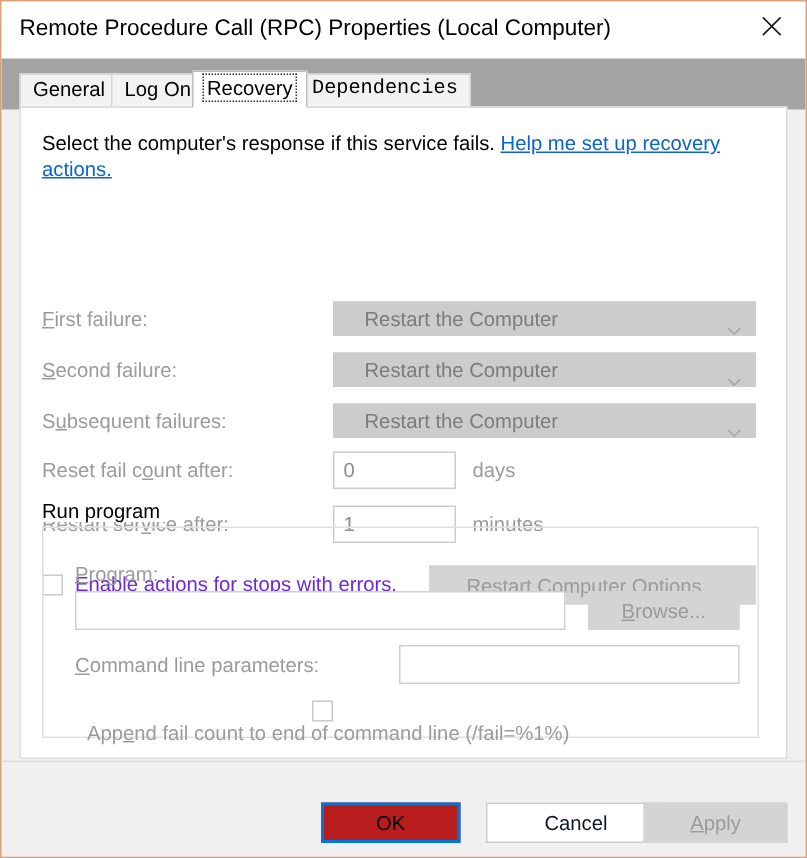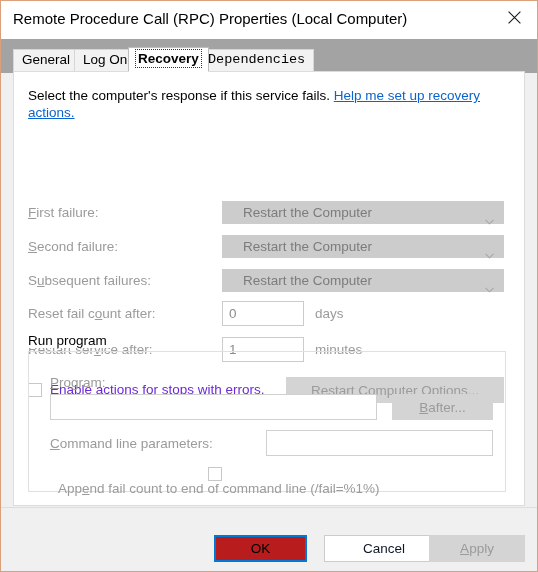--- a/index.html
+++ b/index.html
@@ -79,21 +79,20 @@
     cursor: default;
   }
   .tab.selected {
     background: #ffffff;
     border: 1px solid #bdbdbd;
     border-bottom: 1px solid #ffffff;
     z-index: 3;
     top: 8px;
     height: 25px;
     padding-top: 3px;
-    font-weight: bold;
   }
   .tab.selected .tab-inner {
     display: inline-block;
     outline: 1px dotted #333333;
     outline-offset: 1px;
     padding: 0 1px;
   }
   #tab-general  { left: 12px; }
   #tab-logon    { left: 73px; }
   #tab-recovery { left: 127px; }
@@ -465,21 +464,21 @@
       </div>
 
     <div id="run-group"></div>
     <div id="run-group-legend">Run program</div>
 
     <div class="sub-label" id="program-label"><u>P</u><span>rogram:</span></div>
     <div id="program-field"></div>
 
     <div id="browse-button">
         <u>B</u>
-        <span>after...</span>
+        <span>rowse...</span>
       </div>
 
     <div class="sub-label" id="cmdline-label"><u>C</u><span>ommand line parameters:</span></div>
     <div id="cmdline-field"></div>
 
     <div id="append-row">
       <span class="cbox"></span>
       <span id="append-label"><span>App</span><u>e</u><span>nd fail count to end of command line (/fail=%1%)</span></span>
     </div>
 

